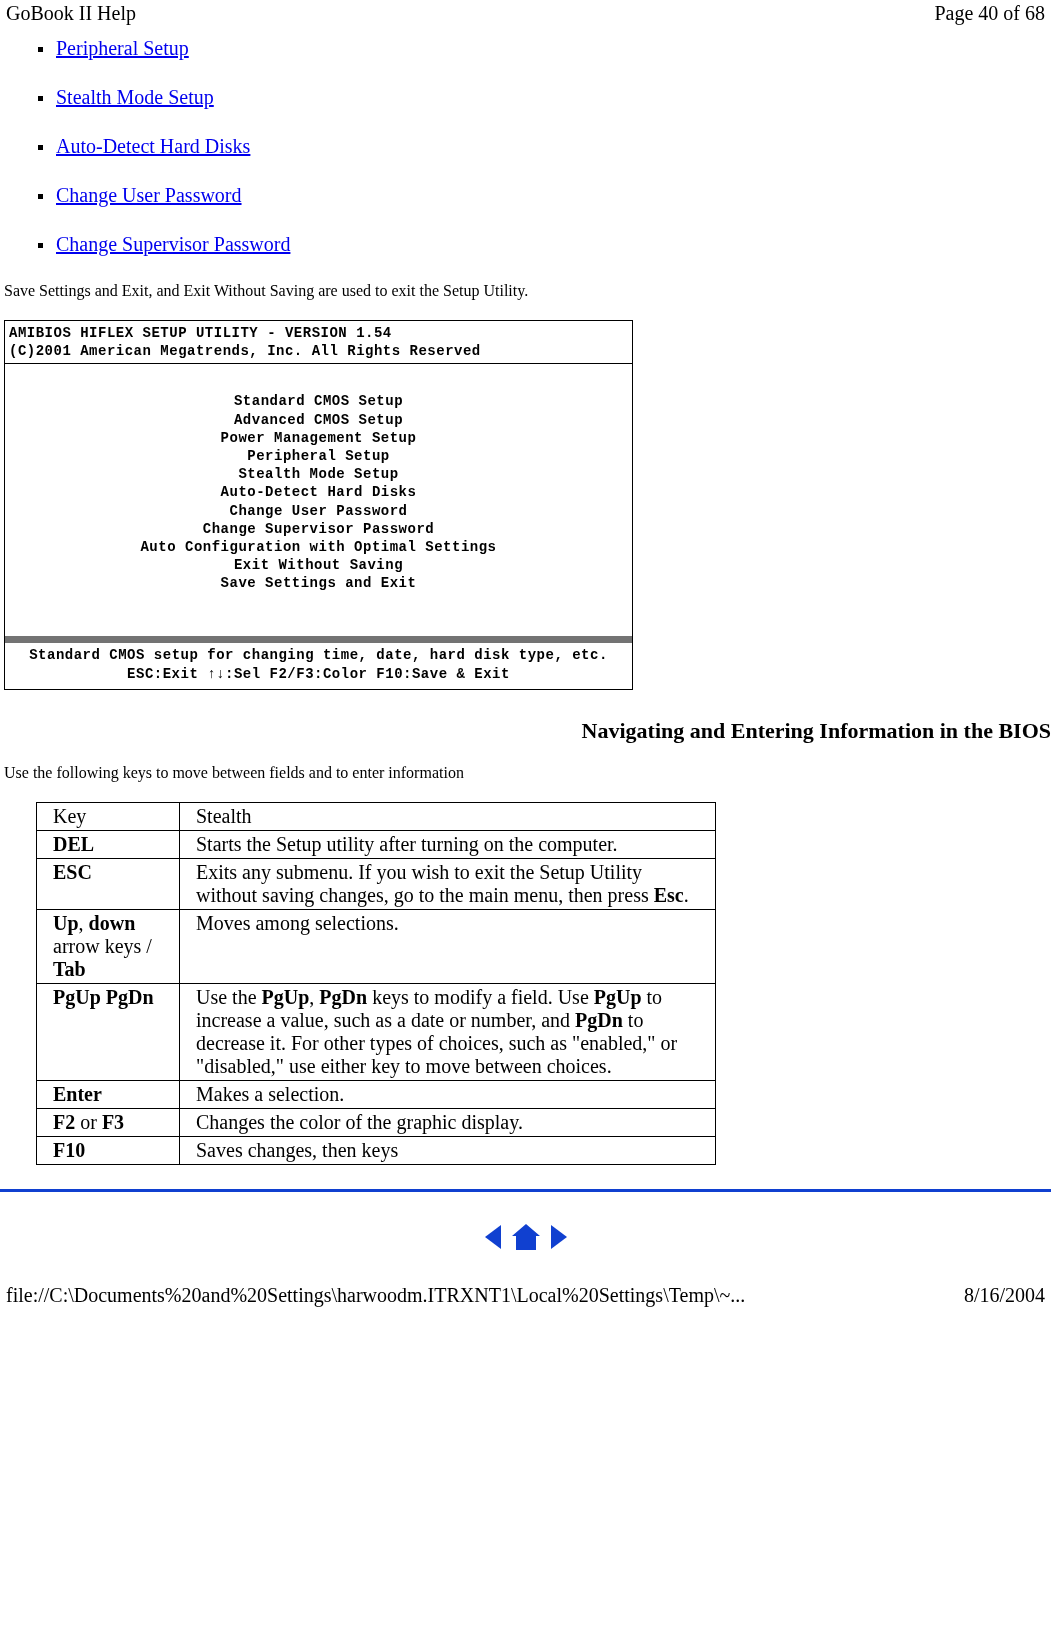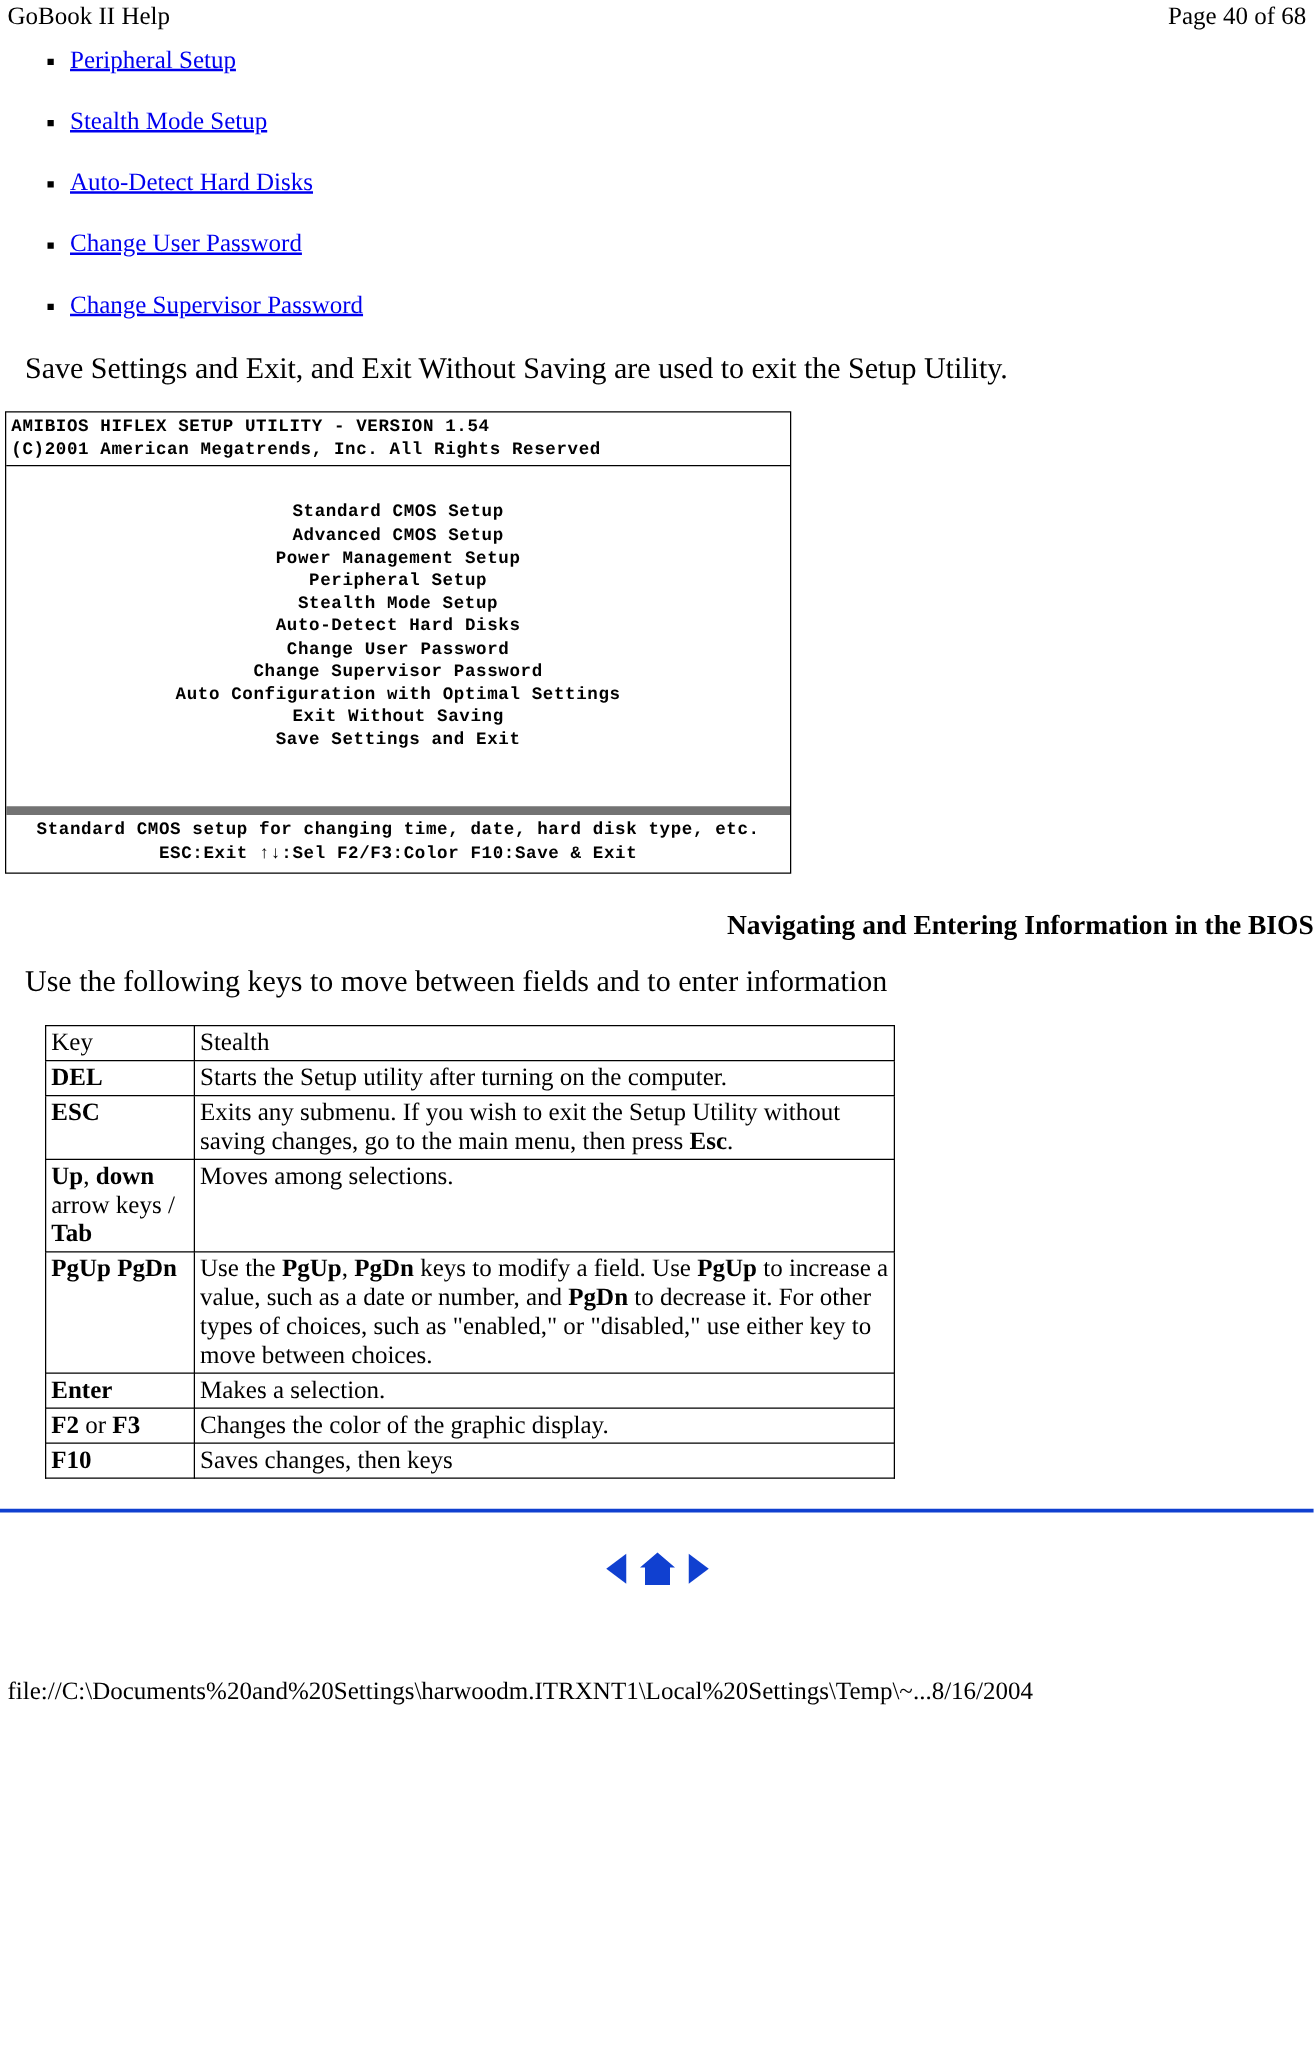--- a/index.html
+++ b/index.html
@@ -37,23 +37,23 @@
       top: 10px;
       width: 5px;
       height: 5px;
       background: #000;
     }
     ul.link-list a {
       color: #0000EE;
       text-decoration: underline;
     }
     .body-text {
-      padding: 0 20px;
+      padding: 0 4px;
       margin: 20px 0;
-      font-size: 24px;
+      font-size: 16px;
     }
     .bios-box {
       border: 1px solid #000;
       margin: 20px 4px;
       width: 627px;
       font-family: "Courier New", monospace;
       font-size: 14px;
       line-height: 1.3;
     }
     .bios-head {
@@ -82,45 +82,44 @@
       margin: 28px 0 18px 2px;
       text-align: right;
     }
     table.keytable {
       border-collapse: collapse;
       margin: 20px 0 20px 36px;
       width: 680px;
     }
     table.keytable td, table.keytable th {
       border: 1px solid #000;
-      padding: 2px 4px;
+      padding: 2px 16px;
       vertical-align: top;
       text-align: left;
       font-size: 20px;
       font-weight: normal;
       margin-top: 42px;
     }
     .keycol { width: 110px; }
     .b { font-weight: bold; }
     hr.divider {
       border: none;
       border-top: 3px solid #1040d0;
       margin: 24px 0 30px 0;
     }
     .nav-icons {
       text-align: center;
       padding-bottom: 30px;
     }
     .nav-icons svg { vertical-align: middle; }
     .footer {
       display: flex;
-      justify-content: flex-start;
+      justify-content: space-between;
       padding: 2px 6px;
       font-size: 20px;
-      margin-top: 40px;
     }
   </style>
 </head>
 <body>
 
 <div class="page-header">
   <span>GoBook II Help</span>
   <span>Page 40 of 68</span>
 </div>
 

